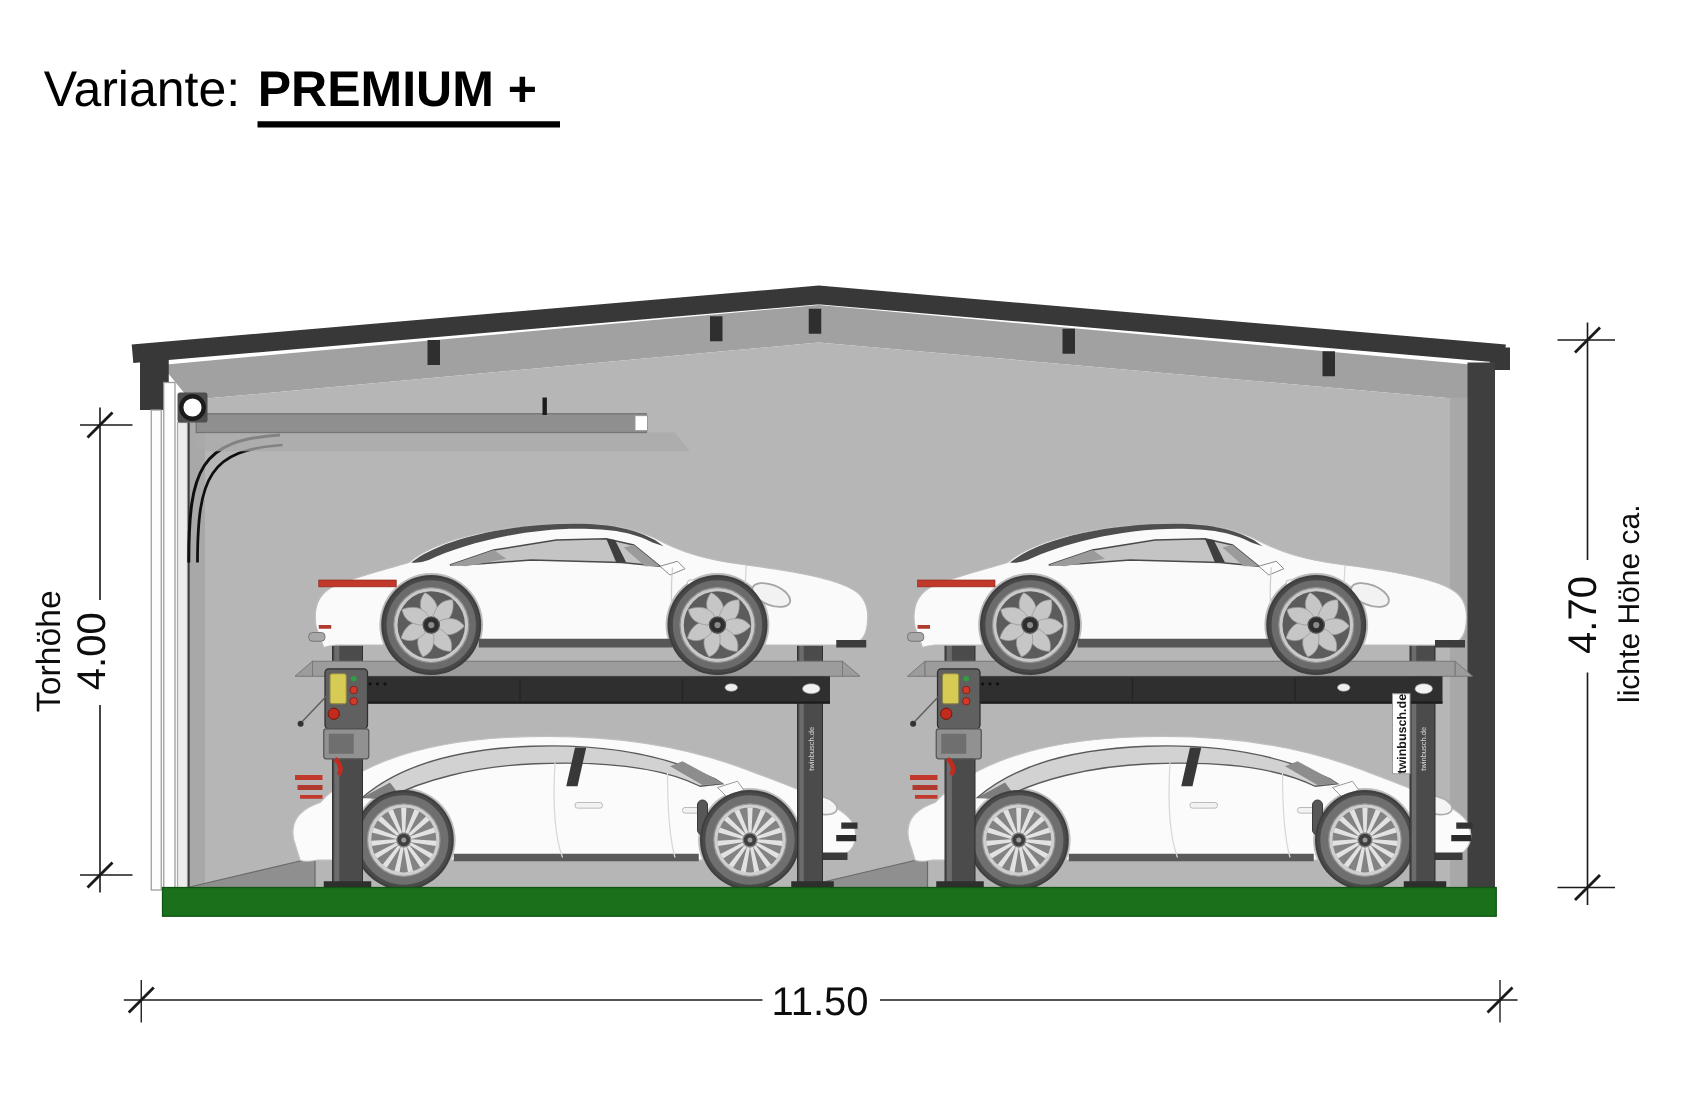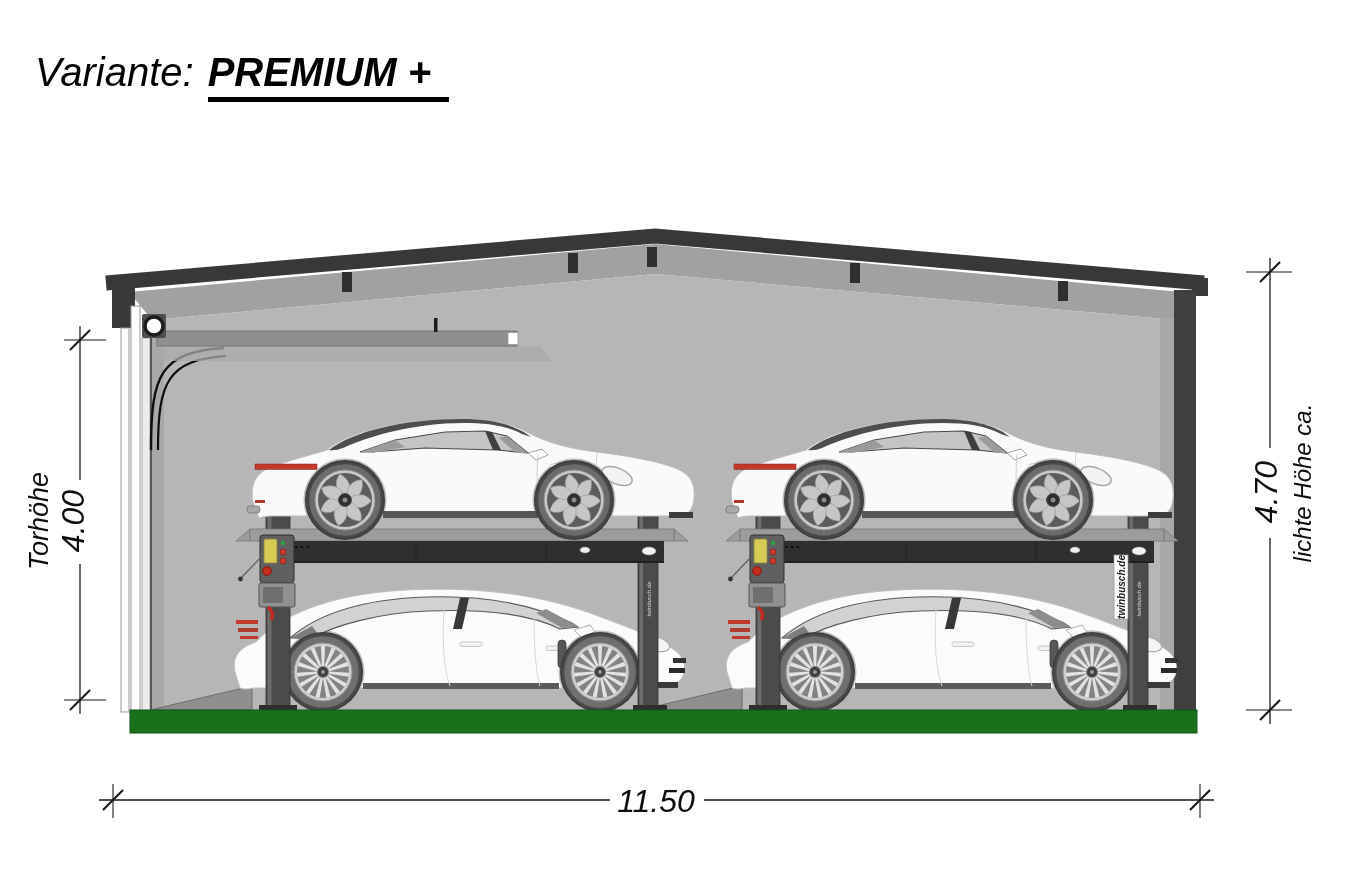--- a/index.html
+++ b/index.html
@@ -1,17 +1,17 @@
 <!DOCTYPE html>
 <html><head>
 <meta charset="utf-8">
 <style>
   html,body{margin:0;padding:0;background:#fff;}
   .canvas{position:relative;width:1349px;height:876px;background:#ffffff;overflow:hidden;
-          font-family:"Liberation Sans", sans-serif;font-style:italic;}
+          font-family:"Liberation Sans", sans-serif;}
   .title{position:absolute;left:35px;top:50px;font-size:40px;color:#000;white-space:nowrap;}
   .title .premium{font-weight:700;margin-left:14px;border-bottom:5px solid #000;padding-right:18px;padding-bottom:3px;}
   svg text{font-family:"Liberation Sans", sans-serif;}
   .dim-line{stroke:#1a1a1a;stroke-width:1.3;}
   .dim-slash{stroke:#1a1a1a;stroke-width:2.2;}
   .dim-ext{stroke:#1a1a1a;stroke-width:1.1;}
   .dim-text{fill:#0d0d0d;}
 </style>
 </head>
 <body>

